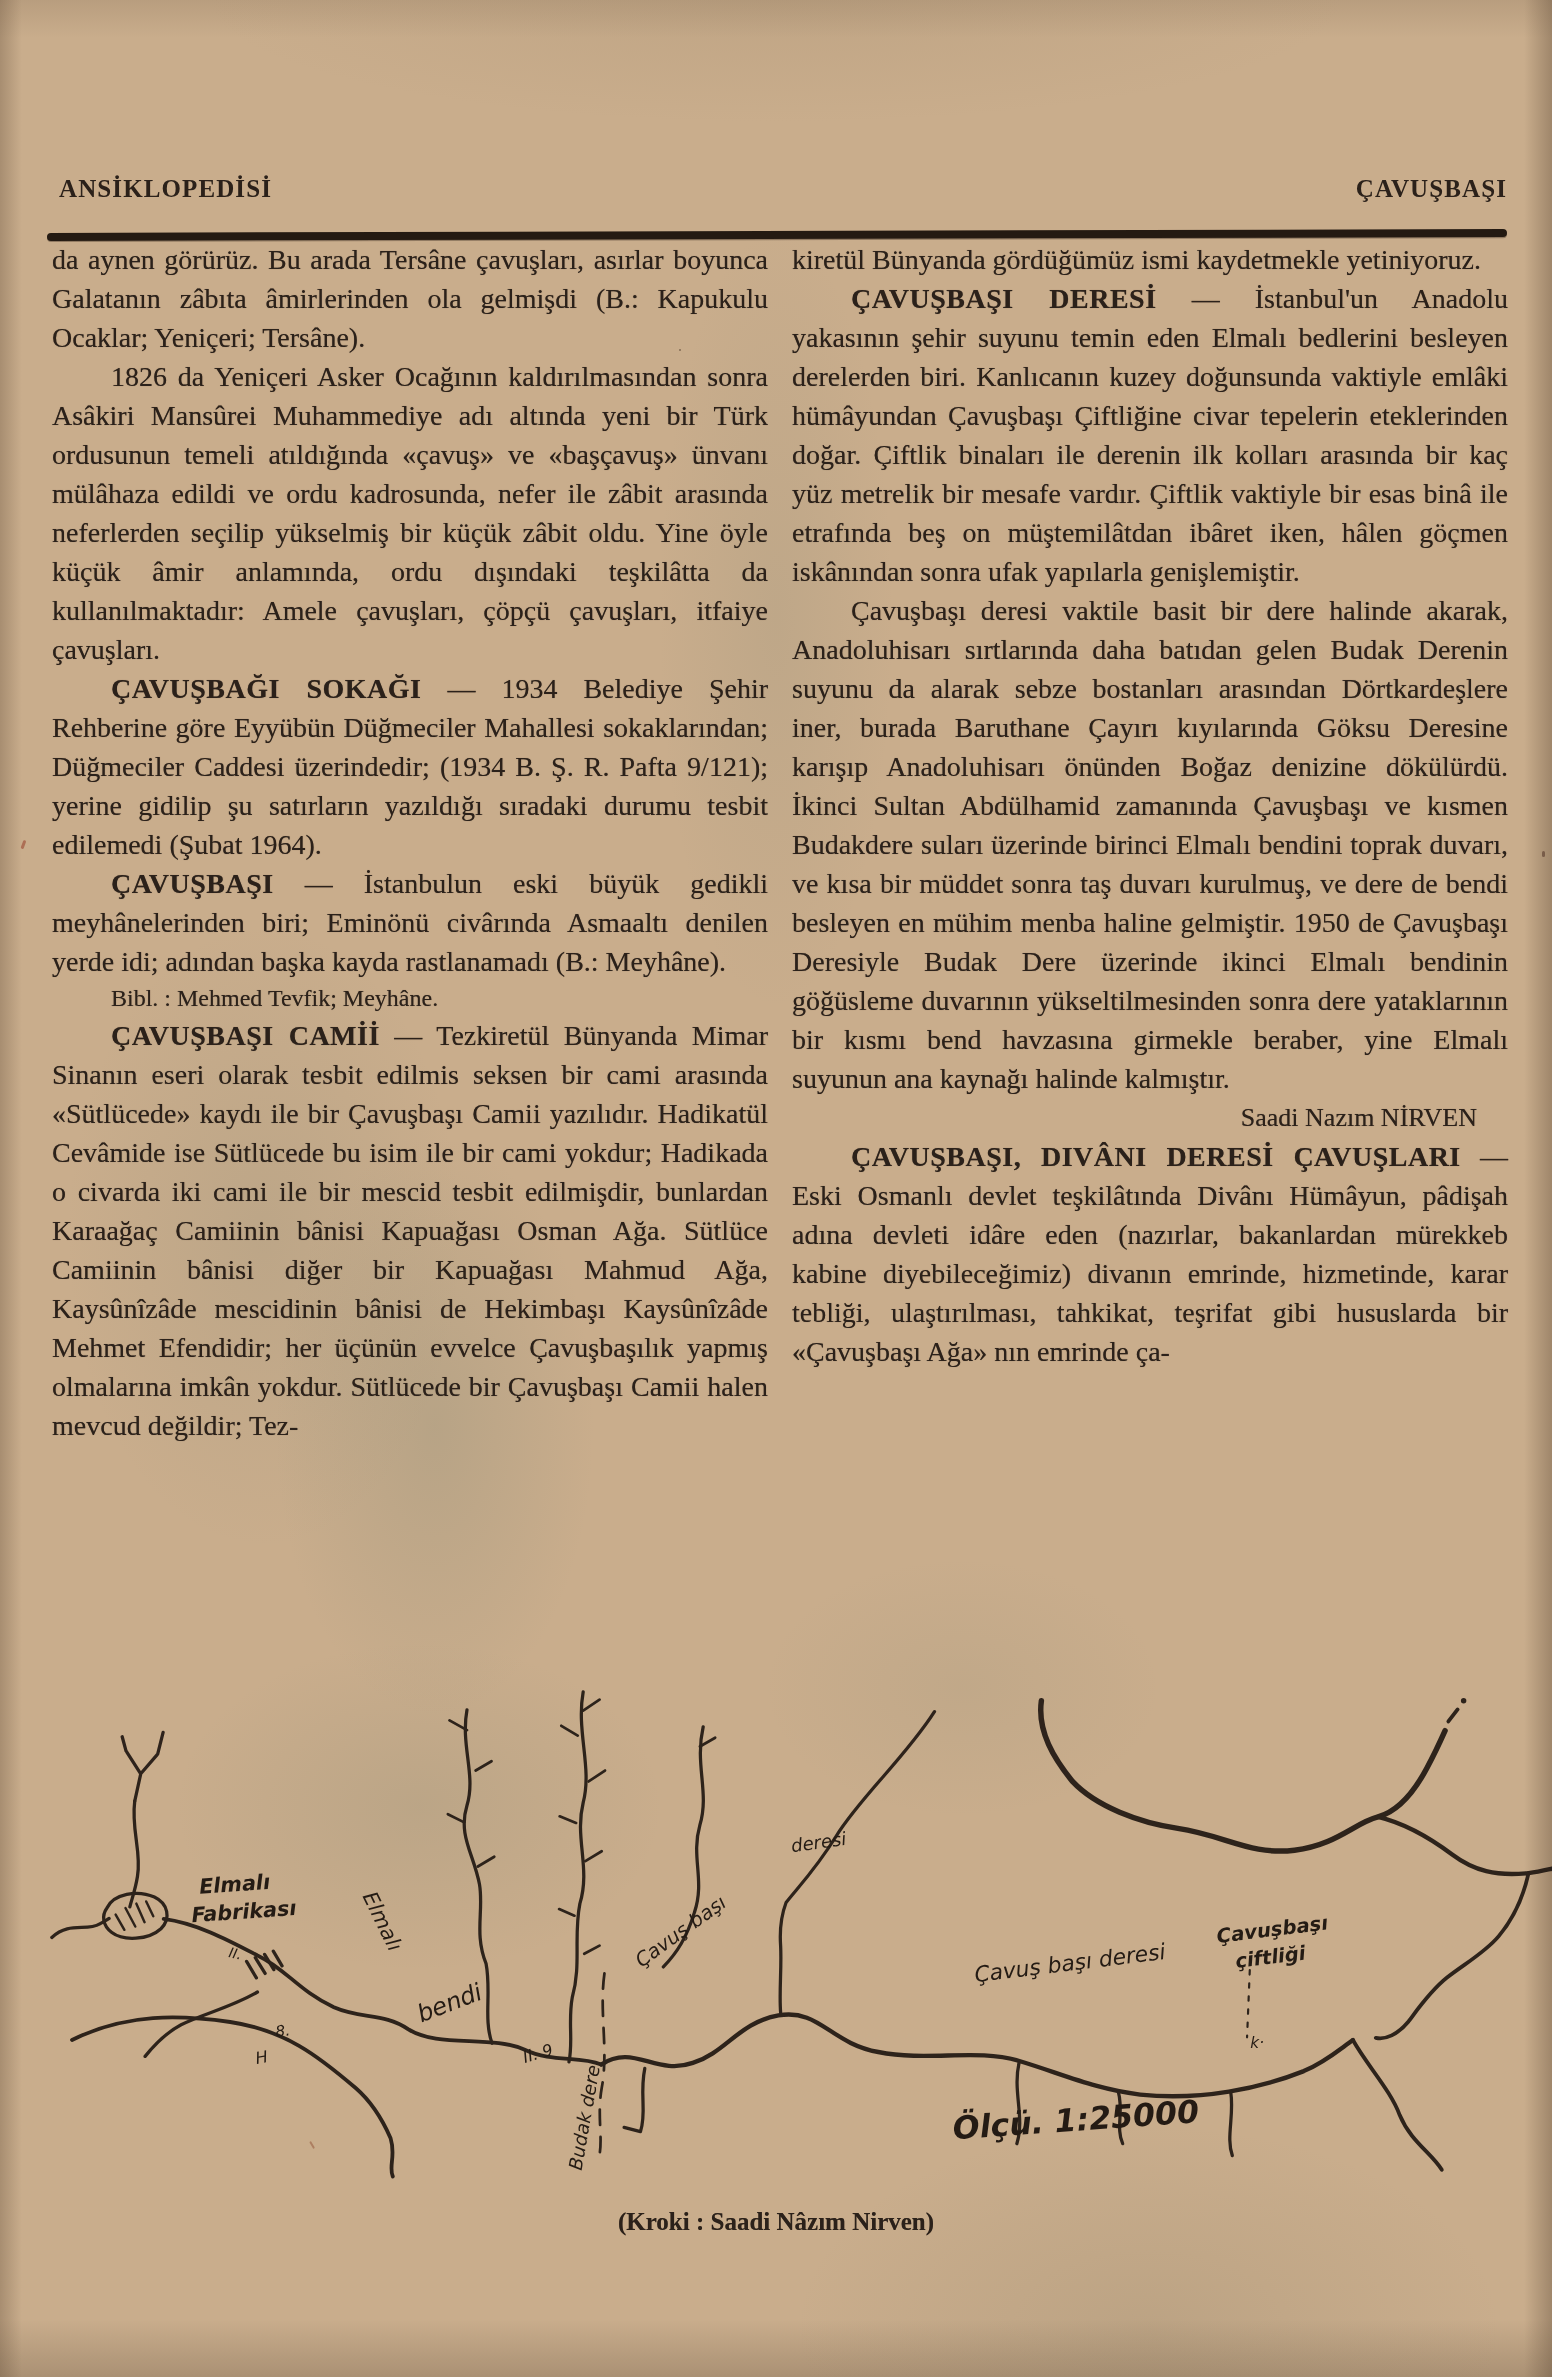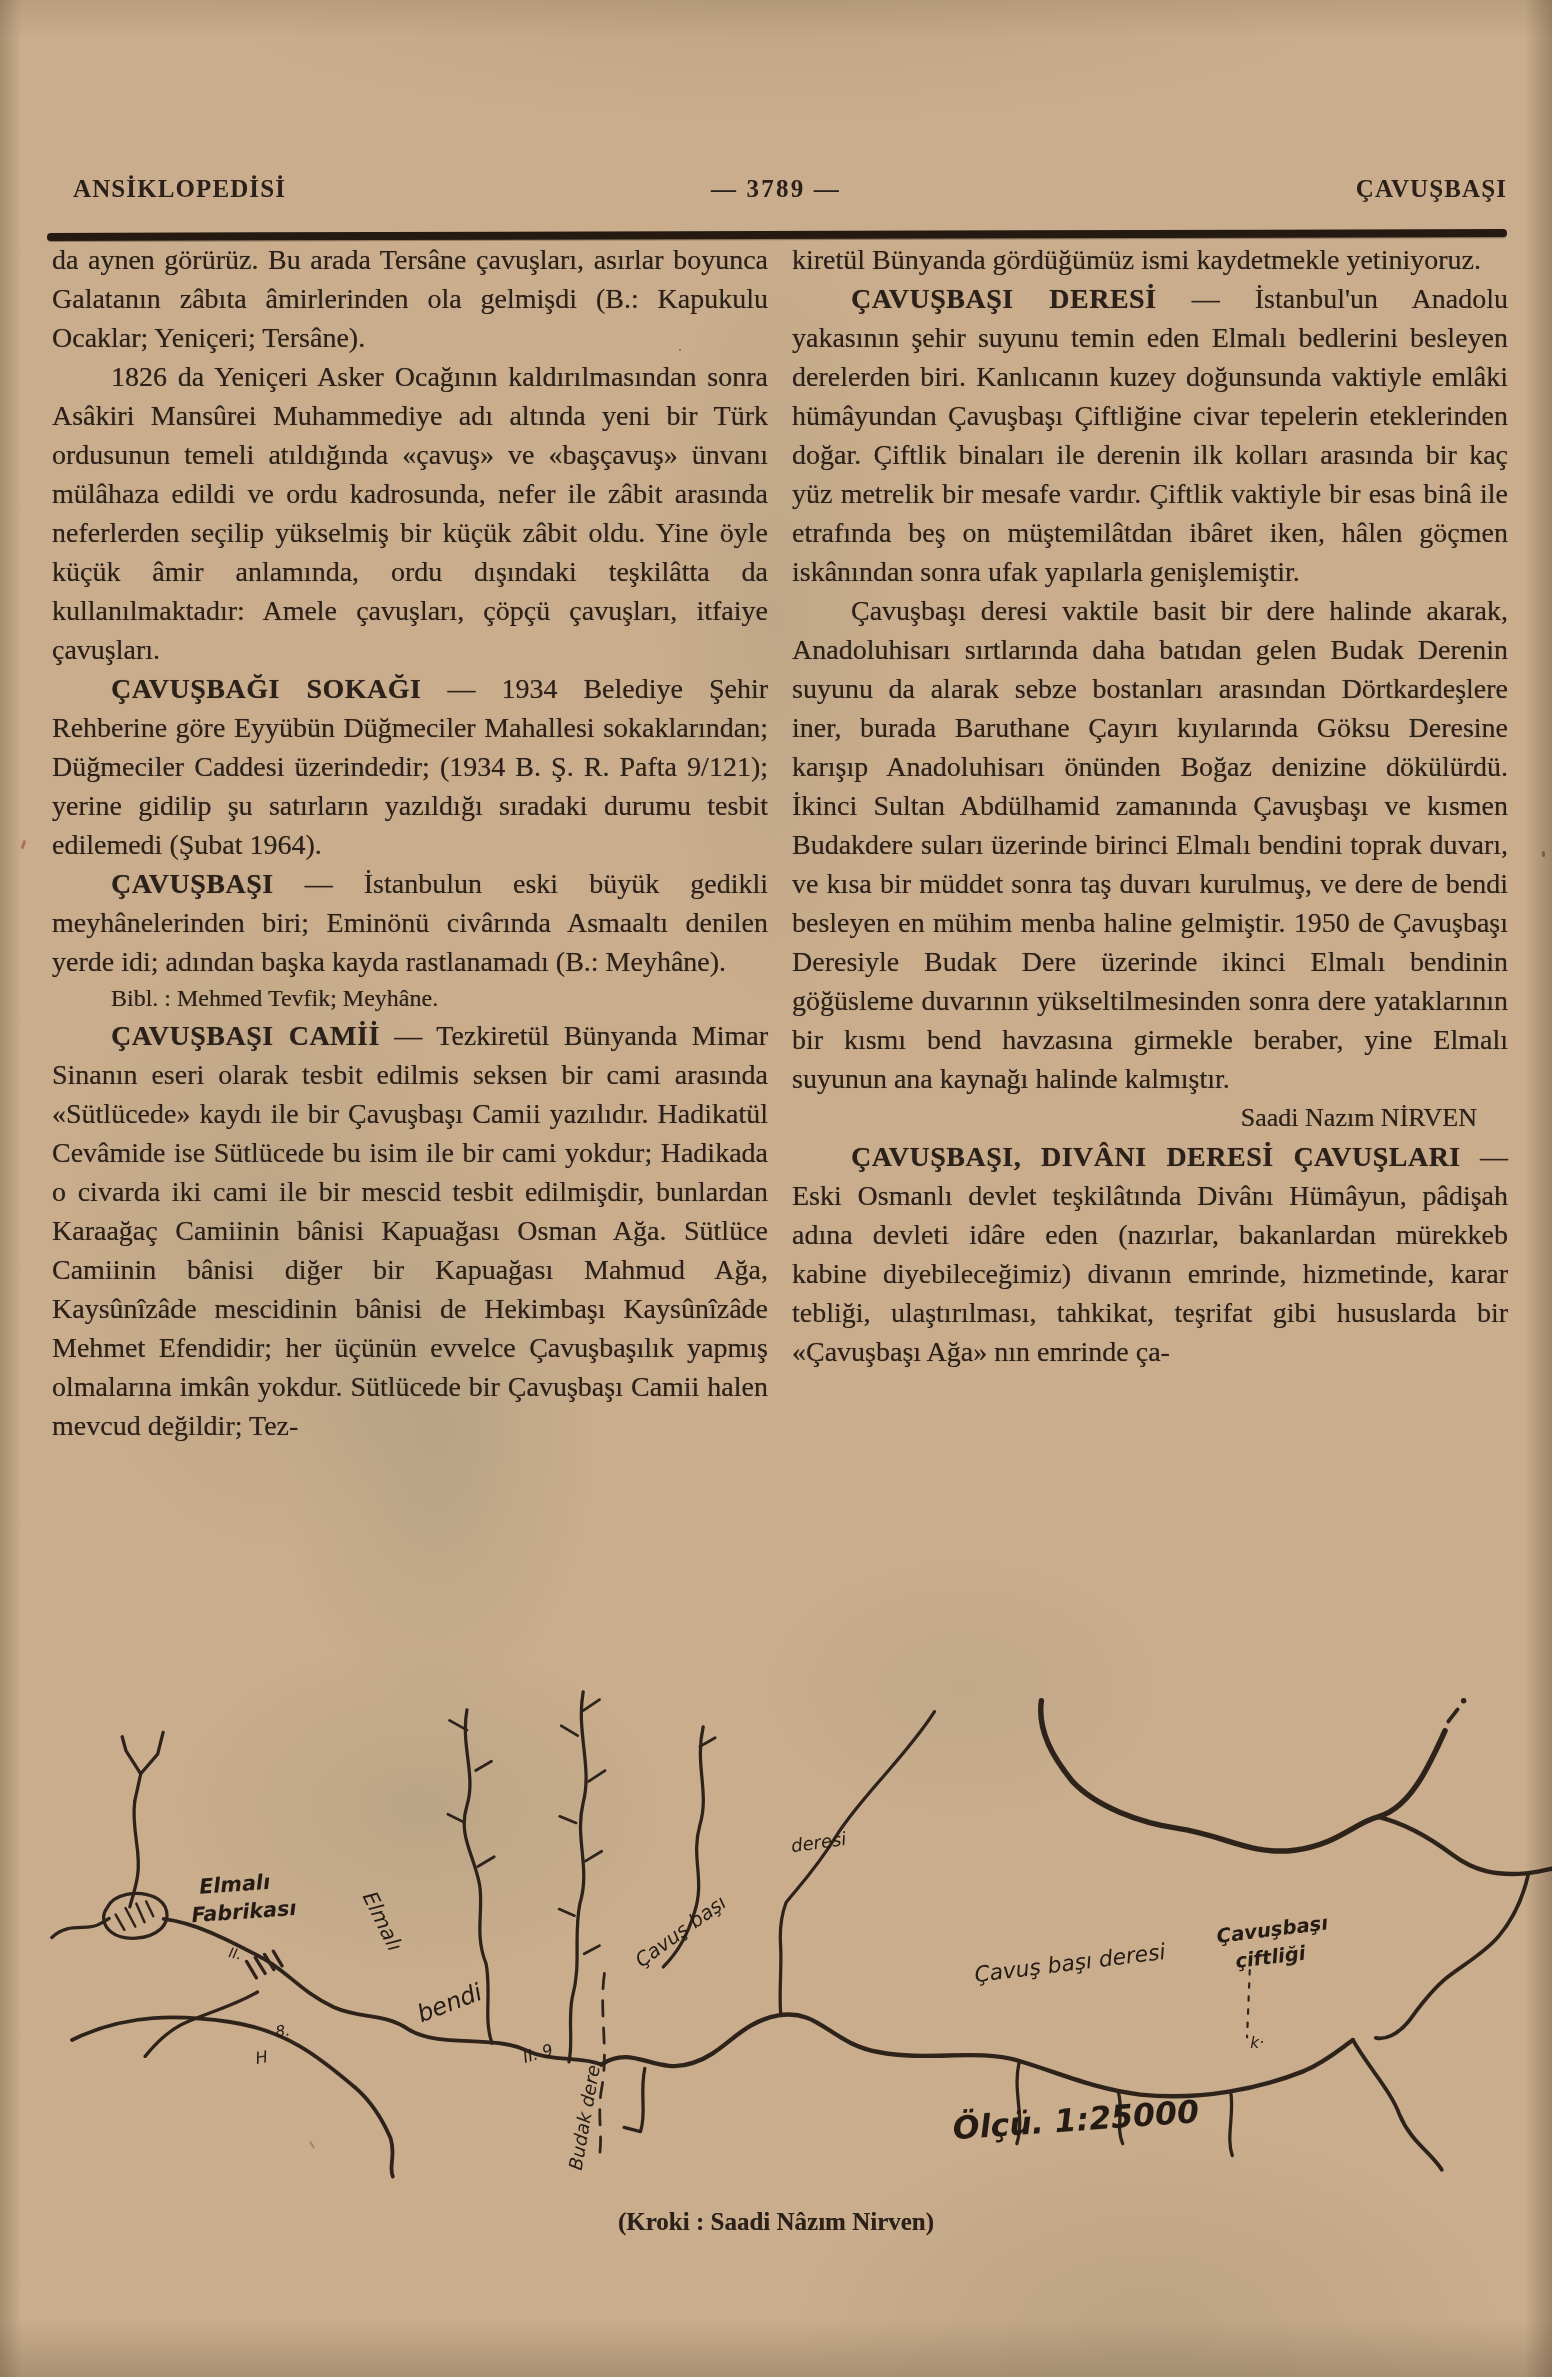--- a/index.html
+++ b/index.html
@@ -13,21 +13,21 @@
       radial-gradient(ellipse 349px 235px at 27% 76%, rgba(116,124,106,0.16), transparent 70%),
       radial-gradient(ellipse 284px 185px at 62% 71%, rgba(120,126,108,0.10), transparent 70%),
       radial-gradient(ellipse 491px 284px at 74% 98%, rgba(128,118,94,0.18), transparent 72%),
       radial-gradient(ellipse 764px 164px at 50% 0%, rgba(150,128,100,0.18), transparent 75%),
       linear-gradient(90deg, rgba(80,60,42,0.28) 0, rgba(80,60,42,0) 1.4%, rgba(80,60,42,0) 98.2%, rgba(70,52,36,0.32) 100%),
       linear-gradient(180deg, rgba(84,64,44,0.14) 0, rgba(84,64,44,0) 1.6%, rgba(84,64,44,0) 97.6%, rgba(58,44,30,0.22) 100%),
       #c9ad8c;
     font-family:"Liberation Serif", serif;color:#2b211a;
   }
   .hdr{position:absolute;top:175px;left:0;width:1552px;height:38px;font-size:25px;font-weight:bold;letter-spacing:1.1px;}
-  .hdr .hl{position:absolute;left:73px;top:0;}
+  .hdr .hl{position:absolute;left:59px;top:0;}
   .hdr .hc{position:absolute;left:0;width:100%;text-align:center;top:0;font-weight:600;letter-spacing:2.2px;}
   .hdr .hr{position:absolute;right:45px;top:0;}
   .rule{position:absolute;left:47px;top:231px;width:1460px;height:8.2px;background:#241a12;border-radius:4.4px;transform:rotate(-0.15deg);box-shadow:0 1.1px 0.5px rgba(36,26,18,0.35);}
   .col{position:absolute;top:240px;width:716px;font-size:28px;line-height:39px;text-align:justify;text-shadow:0 0 0.7px rgba(40,30,22,0.55);}
   .col-l{left:52px;}
   .col-r{left:792px;}
   .col p{margin:0;text-indent:59px;}
   .col p.cont{text-indent:0;}
   .hw{font-weight:bold;letter-spacing:0.5px;}
   .bibl{font-size:24px;line-height:35px;text-indent:35px;}
@@ -42,21 +42,20 @@
   .sp3{left:311px;top:2141px;width:2.2px;height:7.6px;background:rgba(140,70,45,0.45);transform:rotate(-30deg);}
   .sp4{left:679px;top:349px;width:2.2px;height:2.2px;background:rgba(60,40,30,0.5);}
 </style>
 </head>
 <body>
 
 <div class="page">
 
   <div class="hdr">
     <span class="hl">ANSİKLOPEDİSİ</span>
-    <span class="hc">— 3789 —</span>
     <span class="hr">ÇAVUŞBAŞI</span>
   </div>
   <div class="rule"></div>
 
   <div class="col col-l">
     <p class="cont">da aynen görürüz. Bu arada Tersâne çavuşları, asırlar boyunca Galatanın zâbıta âmirlerinden ola gelmişdi (B.: Kapukulu Ocaklar; Yeniçeri; Tersâne).</p>
     <p>1826 da Yeniçeri Asker Ocağının kaldırılmasından sonra Asâkiri Mansûrei Muhammediye adı altında yeni bir Türk ordusunun temeli atıldığında «çavuş» ve «başçavuş» ünvanı mülâhaza edildi ve ordu kadrosunda, nefer ile zâbit arasında neferlerden seçilip yükselmiş bir küçük zâbit oldu. Yine öyle küçük âmir anlamında, ordu dışındaki teşkilâtta da kullanılmaktadır: Amele çavuşları, çöpçü çavuşları, itfaiye çavuşları.</p>
     <p><span class="hw">ÇAVUŞBAĞI SOKAĞI</span><span> — 1934 Belediye Şehir Rehberine göre Eyyübün Düğmeciler Mahallesi sokaklarından; Düğmeciler Caddesi üzerindedir; (1934 B. Ş. R. Pafta 9/121); yerine gidilip şu satırların yazıldığı sıradaki durumu tesbit edilemedi (Şubat 1964).</span></p>
     <p><span class="hw">ÇAVUŞBAŞI</span><span> — İstanbulun eski büyük gedikli meyhânelerinden biri; Eminönü civârında Asmaaltı denilen yerde idi; adından başka kayda rastlanamadı (B.: Meyhâne).</span></p>
     <p class="bibl">Bibl. : Mehmed Tevfik; Meyhâne.</p>

